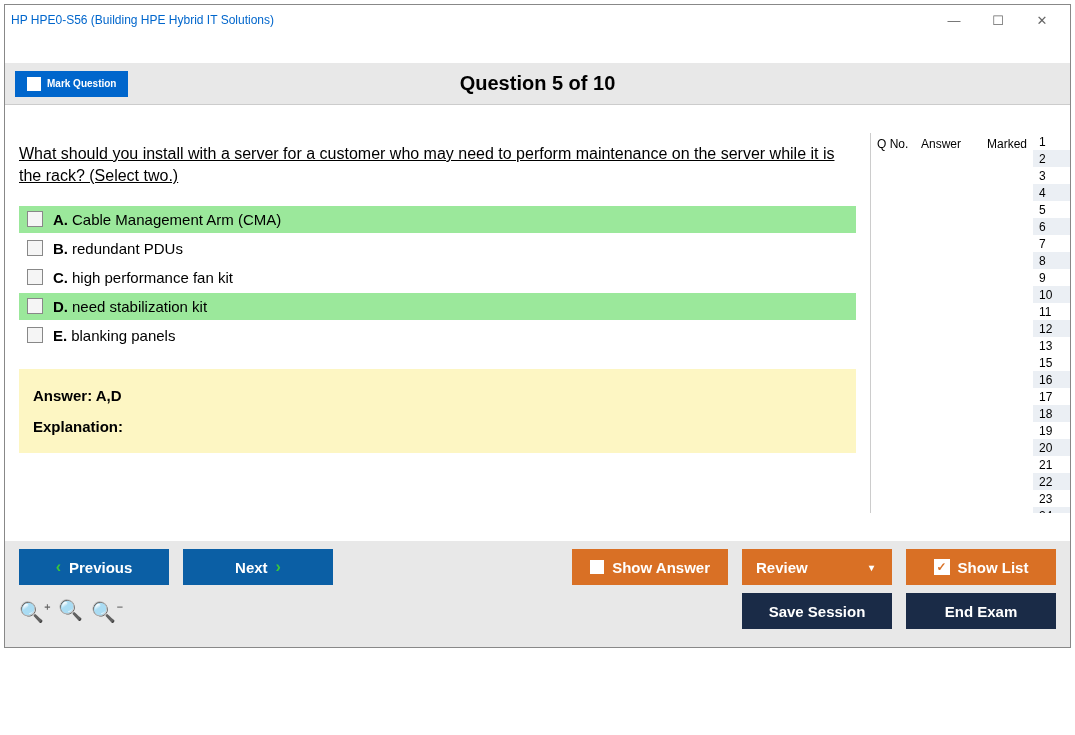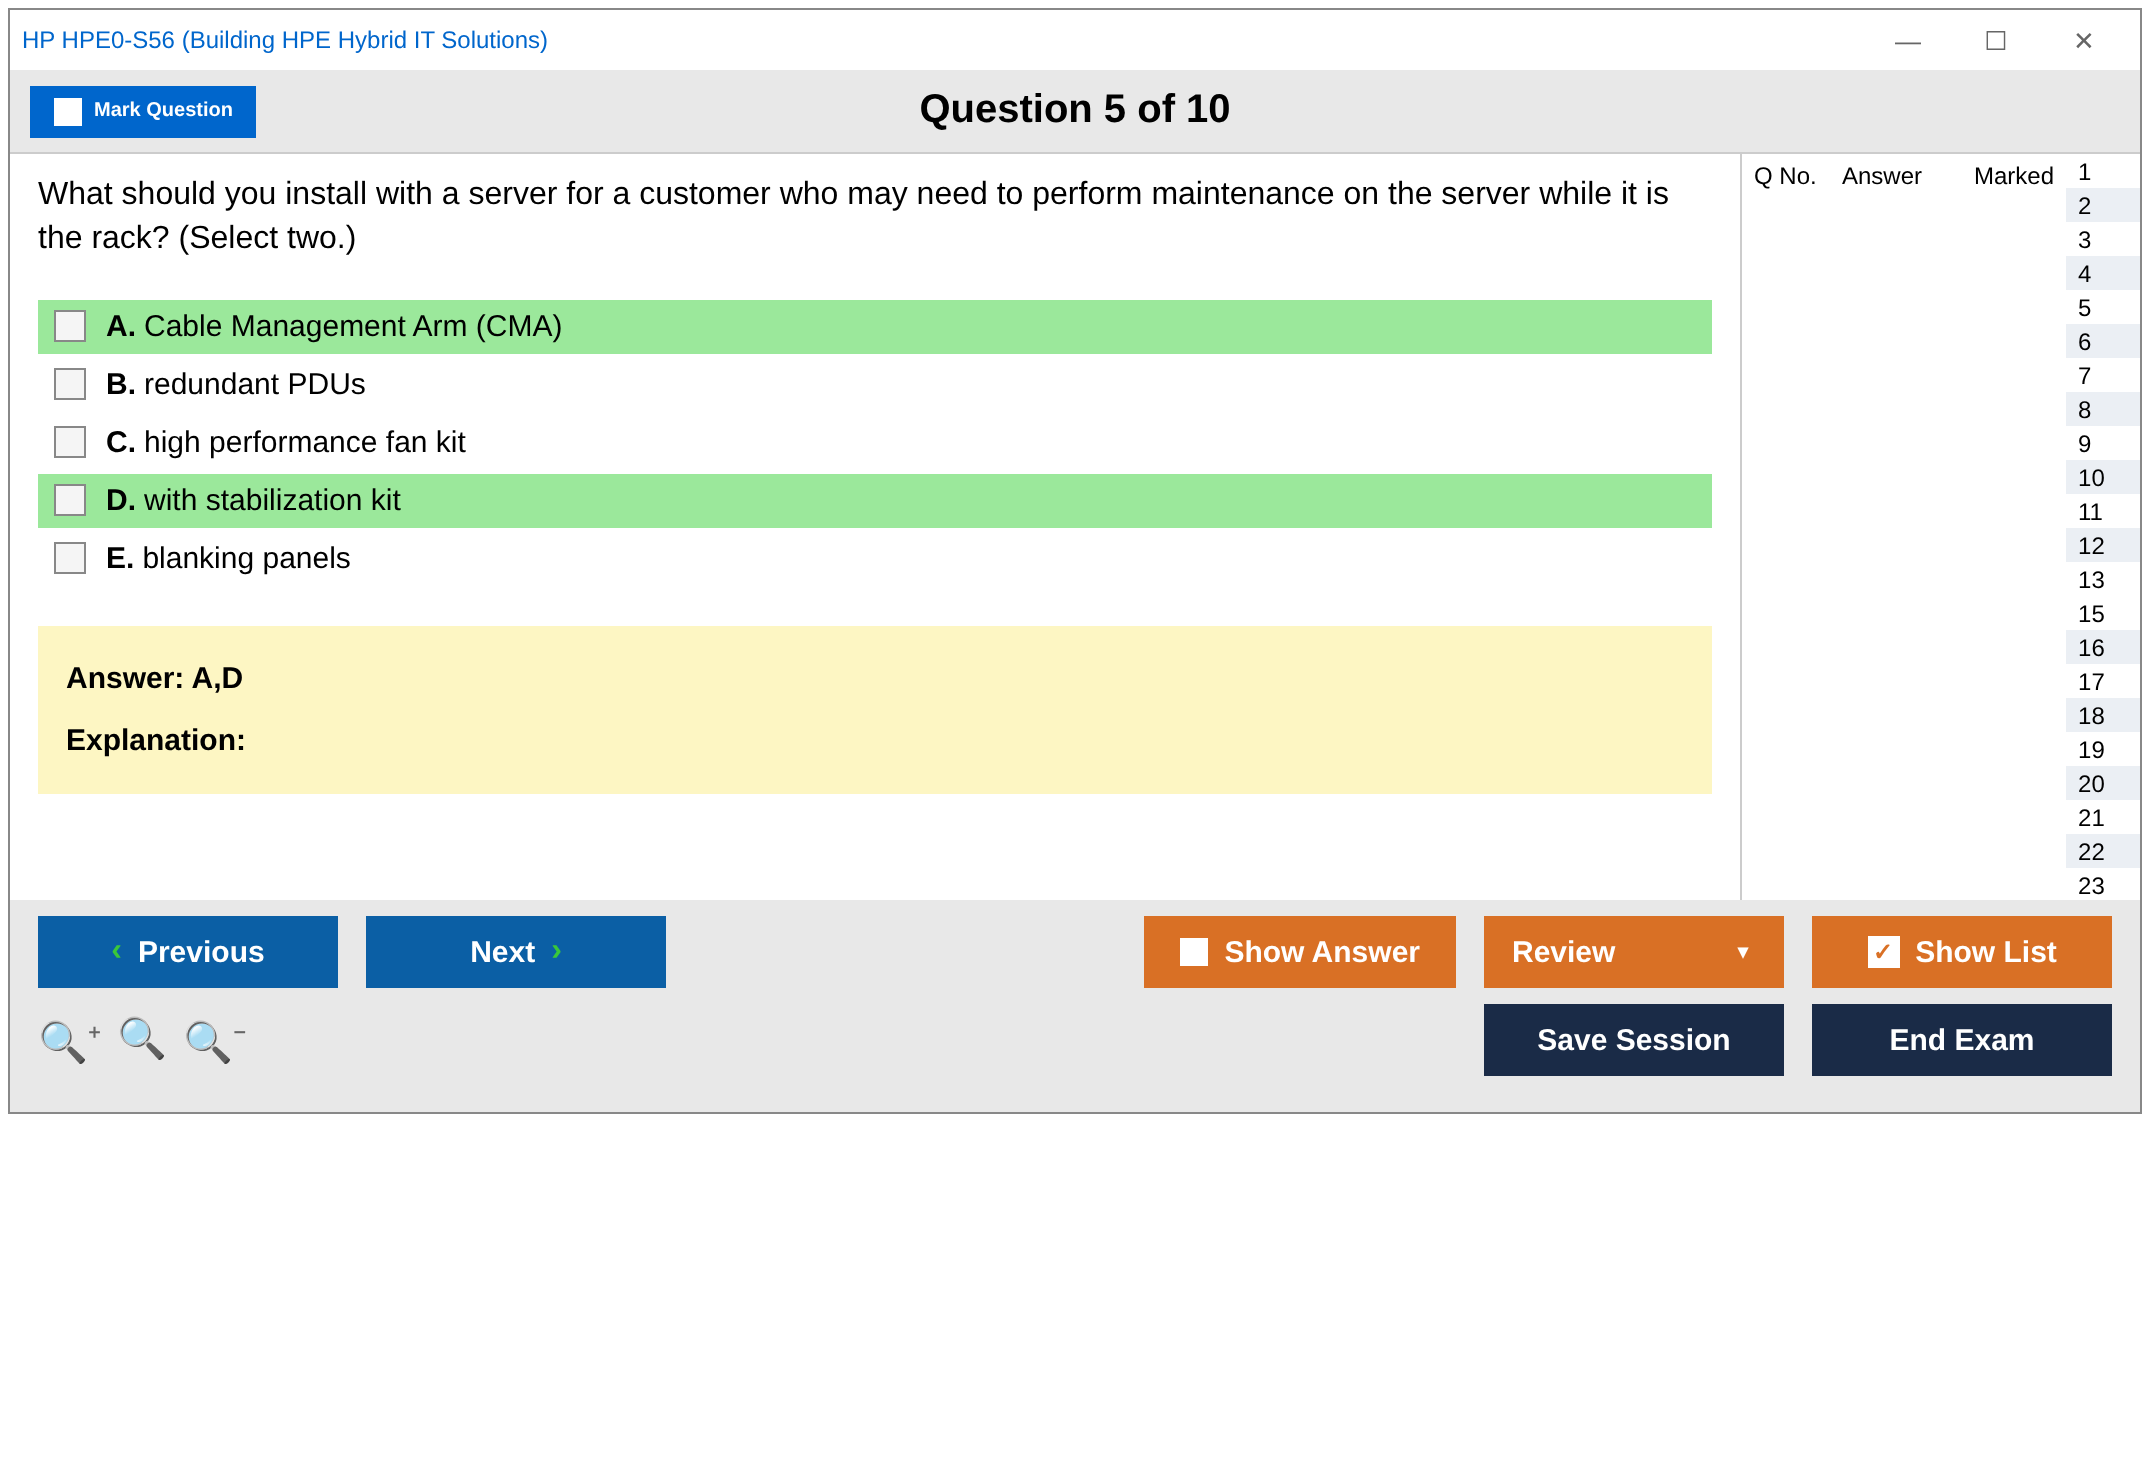--- a/index.html
+++ b/index.html
@@ -1,28 +1,28 @@
 <!DOCTYPE html>
 <html><head>
 <meta charset="utf-8">
 <style>
 * { box-sizing: border-box; margin: 0; padding: 0; font-family: Arial, sans-serif; }
 body { background: #fff; padding: 4px; }
-.window { border: 1px solid #888; width: 1067px; height: 553px; display: flex; flex-direction: column; background: #fff; }
+.window { border: 1px solid #888; width: 1067px; height: 644px; display: flex; flex-direction: column; background: #fff; gap: 28px; }
 .titlebar { height: 30px; background: #fff; display: flex; align-items: center; padding: 0 6px; font-size: 12px; color: #0066cc; }
 .titlebar-text { flex: 1; }
 .win-controls { display: flex; gap: 0; }
 .win-btn { width: 44px; height: 28px; display: flex; align-items: center; justify-content: center; color: #666; font-size: 13px; cursor: pointer; }
 .header-row { background: #e8e8e8; height: 42px; display: flex; align-items: center; padding: 0 10px; border-bottom: 1px solid #ccc; position: relative; }
 .mark-btn { background: #0066cc; color: #fff; border: none; padding: 6px 12px; font-size: 10px; font-weight: bold; display: flex; align-items: center; gap: 6px; cursor: pointer; }
 .mark-box { width: 14px; height: 14px; background: #fff; display: inline-block; }
 .q-header { font-size: 20px; font-weight: bold; color: #000; position: absolute; left: 50%; transform: translateX(-50%); }
 .main { flex: 1; display: flex; overflow: hidden; }
 .content { flex: 1; padding: 10px 14px; overflow: auto; }
-.q-text { font-size: 16px; color: #000; margin-bottom: 18px; line-height: 1.4; }
+.q-text { font-size: 16px; color: #000; margin-bottom: 18px; line-height: 1.4; text-decoration: underline; }
 .option { display: flex; align-items: center; padding: 5px 8px; margin-bottom: 2px; font-size: 15px; }
 .option.correct { background: #9be89b; }
 .checkbox { width: 16px; height: 16px; border: 1px solid #888; background: #f5f5f5; margin-right: 10px; cursor: pointer; }
 .opt-letter { font-weight: bold; margin-right: 4px; }
 .answer-box { background: #fdf6c3; padding: 18px 14px; margin-top: 20px; }
 .answer-line { font-size: 15px; font-weight: bold; margin-bottom: 14px; }
 .explain-label { font-size: 15px; font-weight: bold; }
 .sidebar { width: 200px; border-left: 1px solid #ccc; display: flex; flex-direction: row; font-size: 12px; }
 .side-head { display: flex; padding: 4px 6px; font-size: 12px; color: #000; }
 .side-head .c1 { width: 44px; }
@@ -84,21 +84,21 @@
             <span>redundant PDUs</span>
           </div>
           <div class="option">
             <span class="checkbox"></span>
             <span class="opt-letter">C.</span>
             <span>high performance fan kit</span>
           </div>
           <div class="option correct">
             <span class="checkbox"></span>
             <span class="opt-letter">D.</span>
-            <span>with stabilization kit</span>
+            <span>need stabilization kit</span>
           </div>
           <div class="option">
             <span class="checkbox"></span>
             <span class="opt-letter">E.</span>
             <span>blanking panels</span>
           </div>
         </div>
       <div class="answer-box">
         <div class="answer-line">Answer: A,D</div>
         <div class="explain-label">Explanation:</div>

